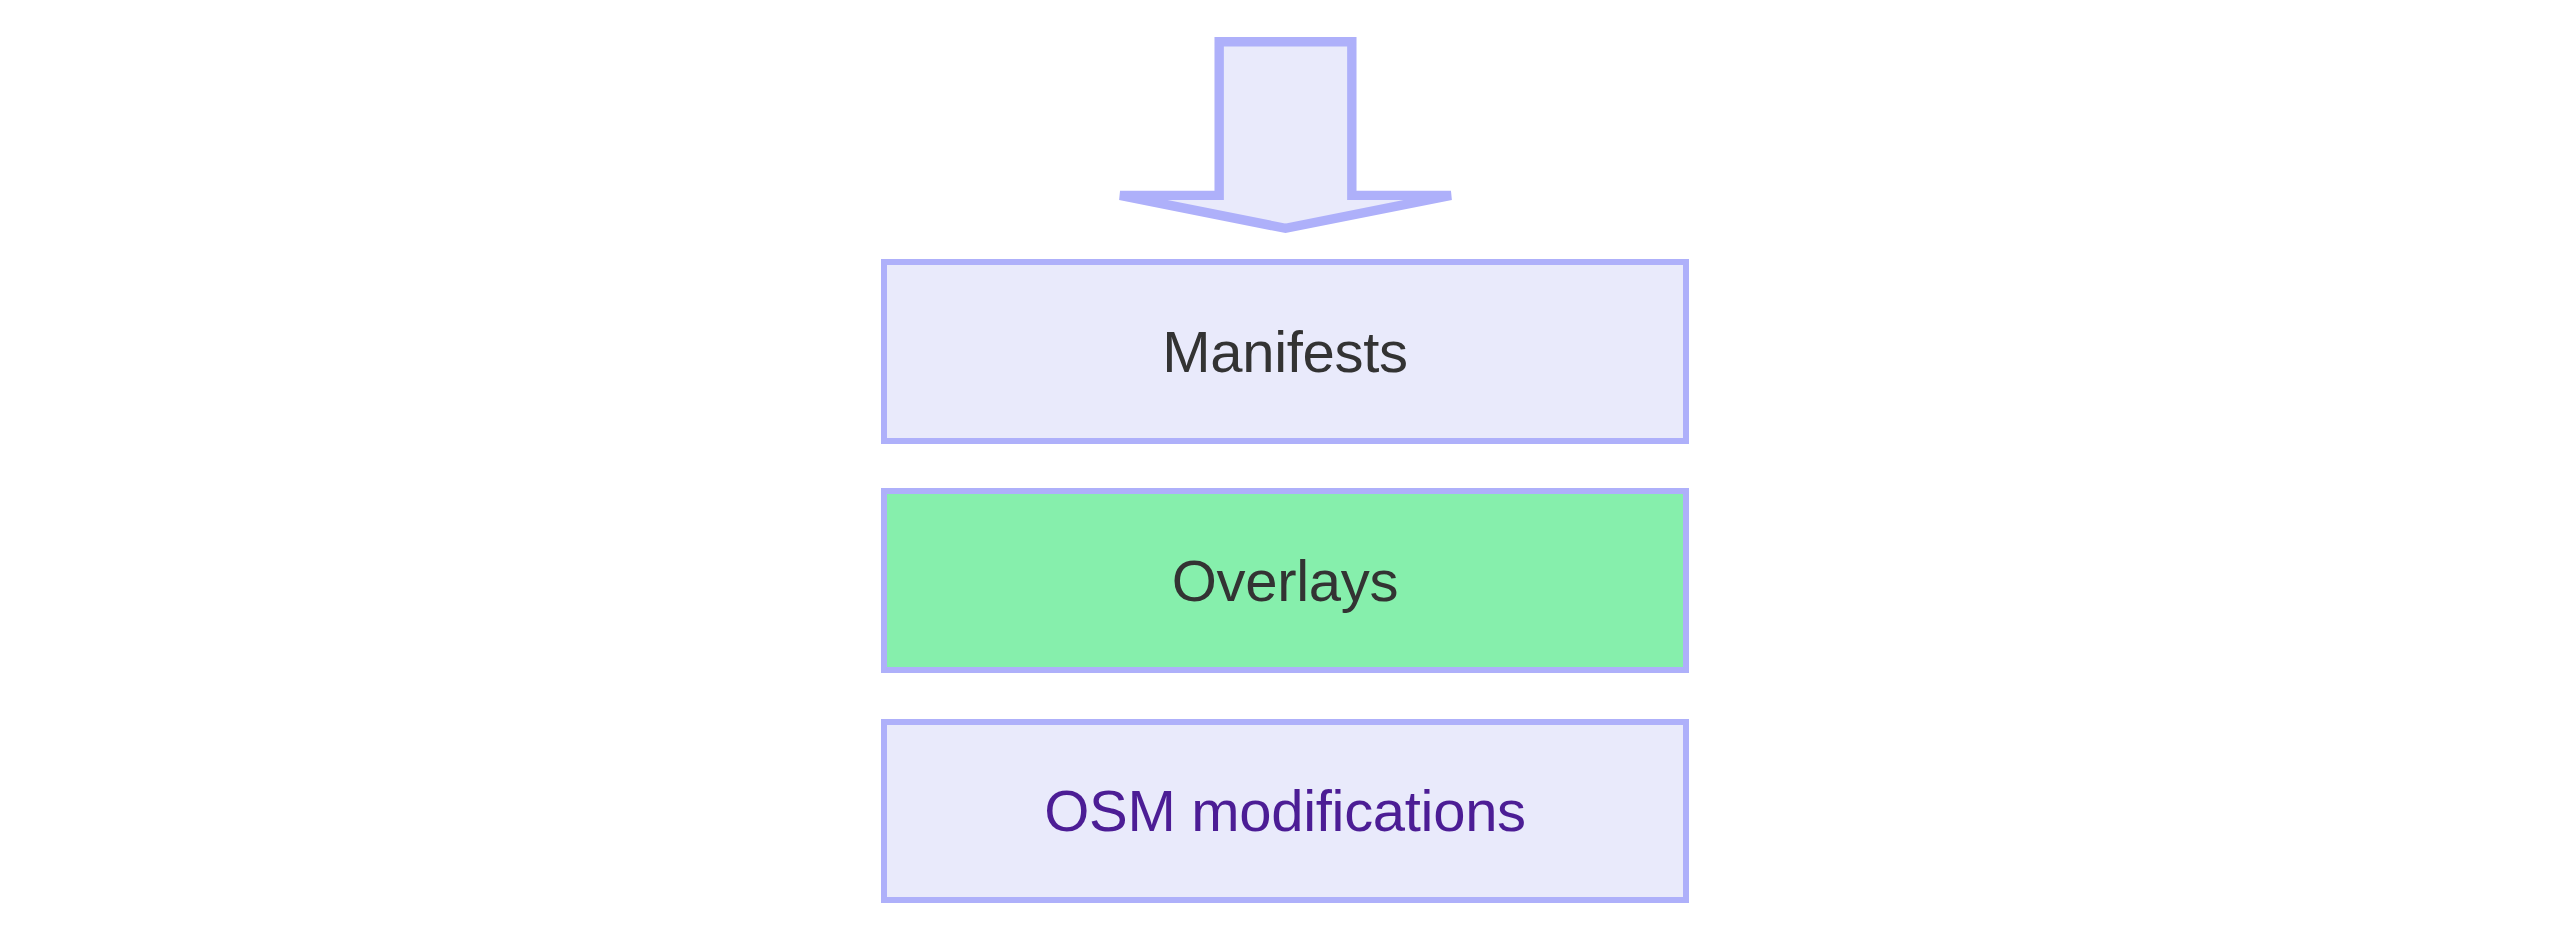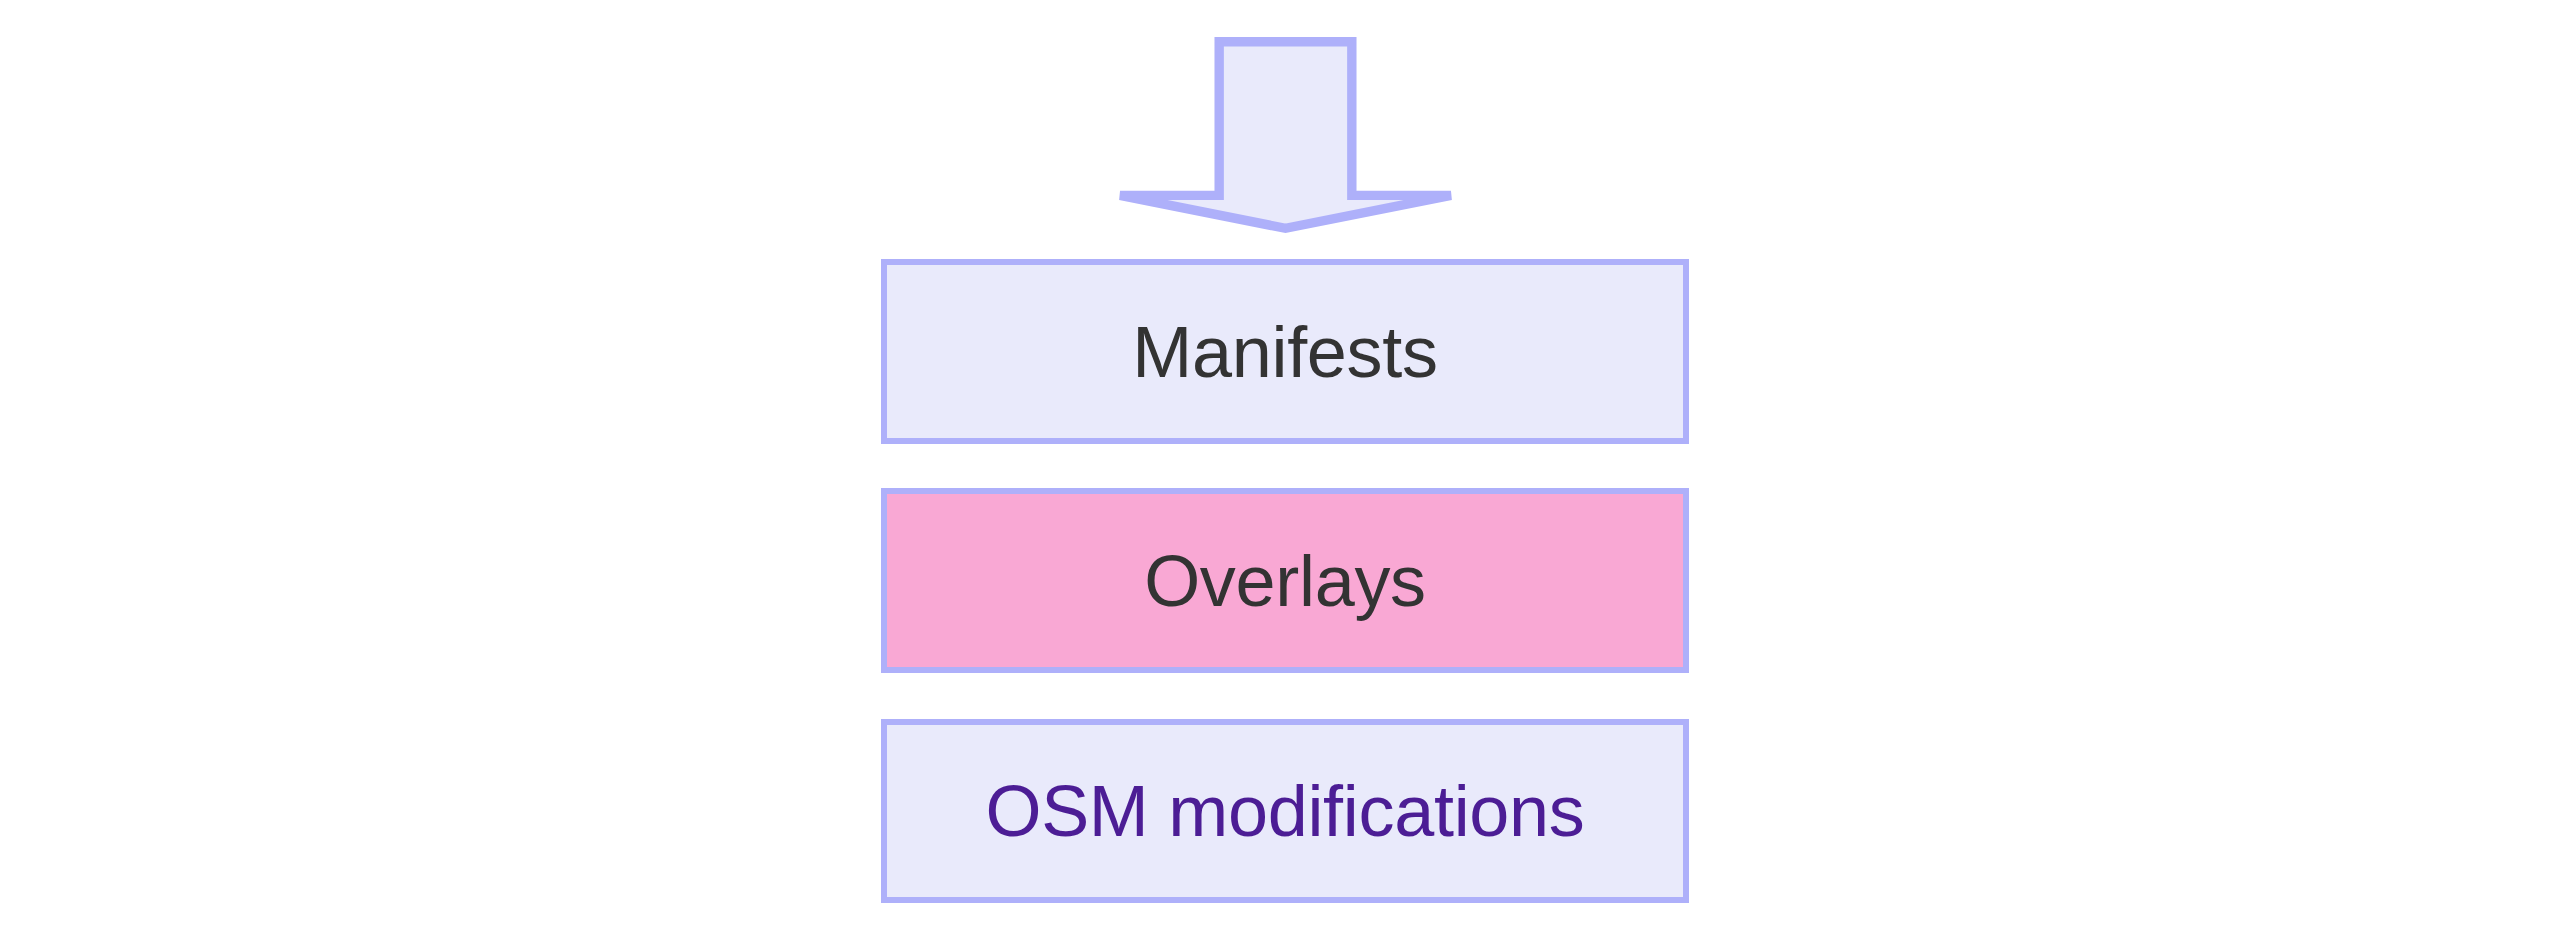--- a/index.html
+++ b/index.html
@@ -48,21 +48,21 @@
     display: flex;
     align-items: center;
     justify-content: center;
   }
   .node-box.n0 { top: 259px; }
   .node-box.n1 { top: 488px; }
   .node-box.n2 { top: 719px; height: 184px; }
 
   .node-label {
     font-family: "Liberation Sans", sans-serif;
-    font-size: 72px;
+    font-size: 58px;
     line-height: 1;
     font-weight: 400;
     color: #333333;
     white-space: nowrap;
     letter-spacing: -0.3px;
     -webkit-font-smoothing: antialiased;
   }
 </style>
 </head>
 <body style="background: rgb(255, 255, 255);">
@@ -72,21 +72,21 @@
   <div class="flow-arrow">
     <svg viewBox="0 0 512 292" preserveAspectRatio="none" aria-hidden="true">
       <polygon points="157,7 355,7 355,236 503,236 256,285 9,236 157,236" fill="#e9eafb" stroke="#aeb0fa" stroke-width="14" stroke-linejoin="miter"></polygon>
     </svg>
   </div>
 
   <div class="node-box n0" style="background: rgb(233, 234, 251); border-color: rgb(174, 176, 250);">
     <span class="node-label" style="color: rgb(51, 51, 51);">Manifests</span>
   </div>
 
-  <div class="node-box n1" style="background: #f9a8d4; border-color: rgb(174, 176, 250);">
+  <div class="node-box n1" style="background: #86efac; border-color: rgb(174, 176, 250);">
     <span class="node-label" style="color: rgb(51, 51, 51);">Overlays</span>
   </div>
 
   <div class="node-box n2" style="background: rgb(233, 234, 251); border-color: rgb(174, 176, 250);">
     <span class="node-label" style="color: #4c1d95;">OSM modifications</span>
   </div>
 
 </div>
 
 

